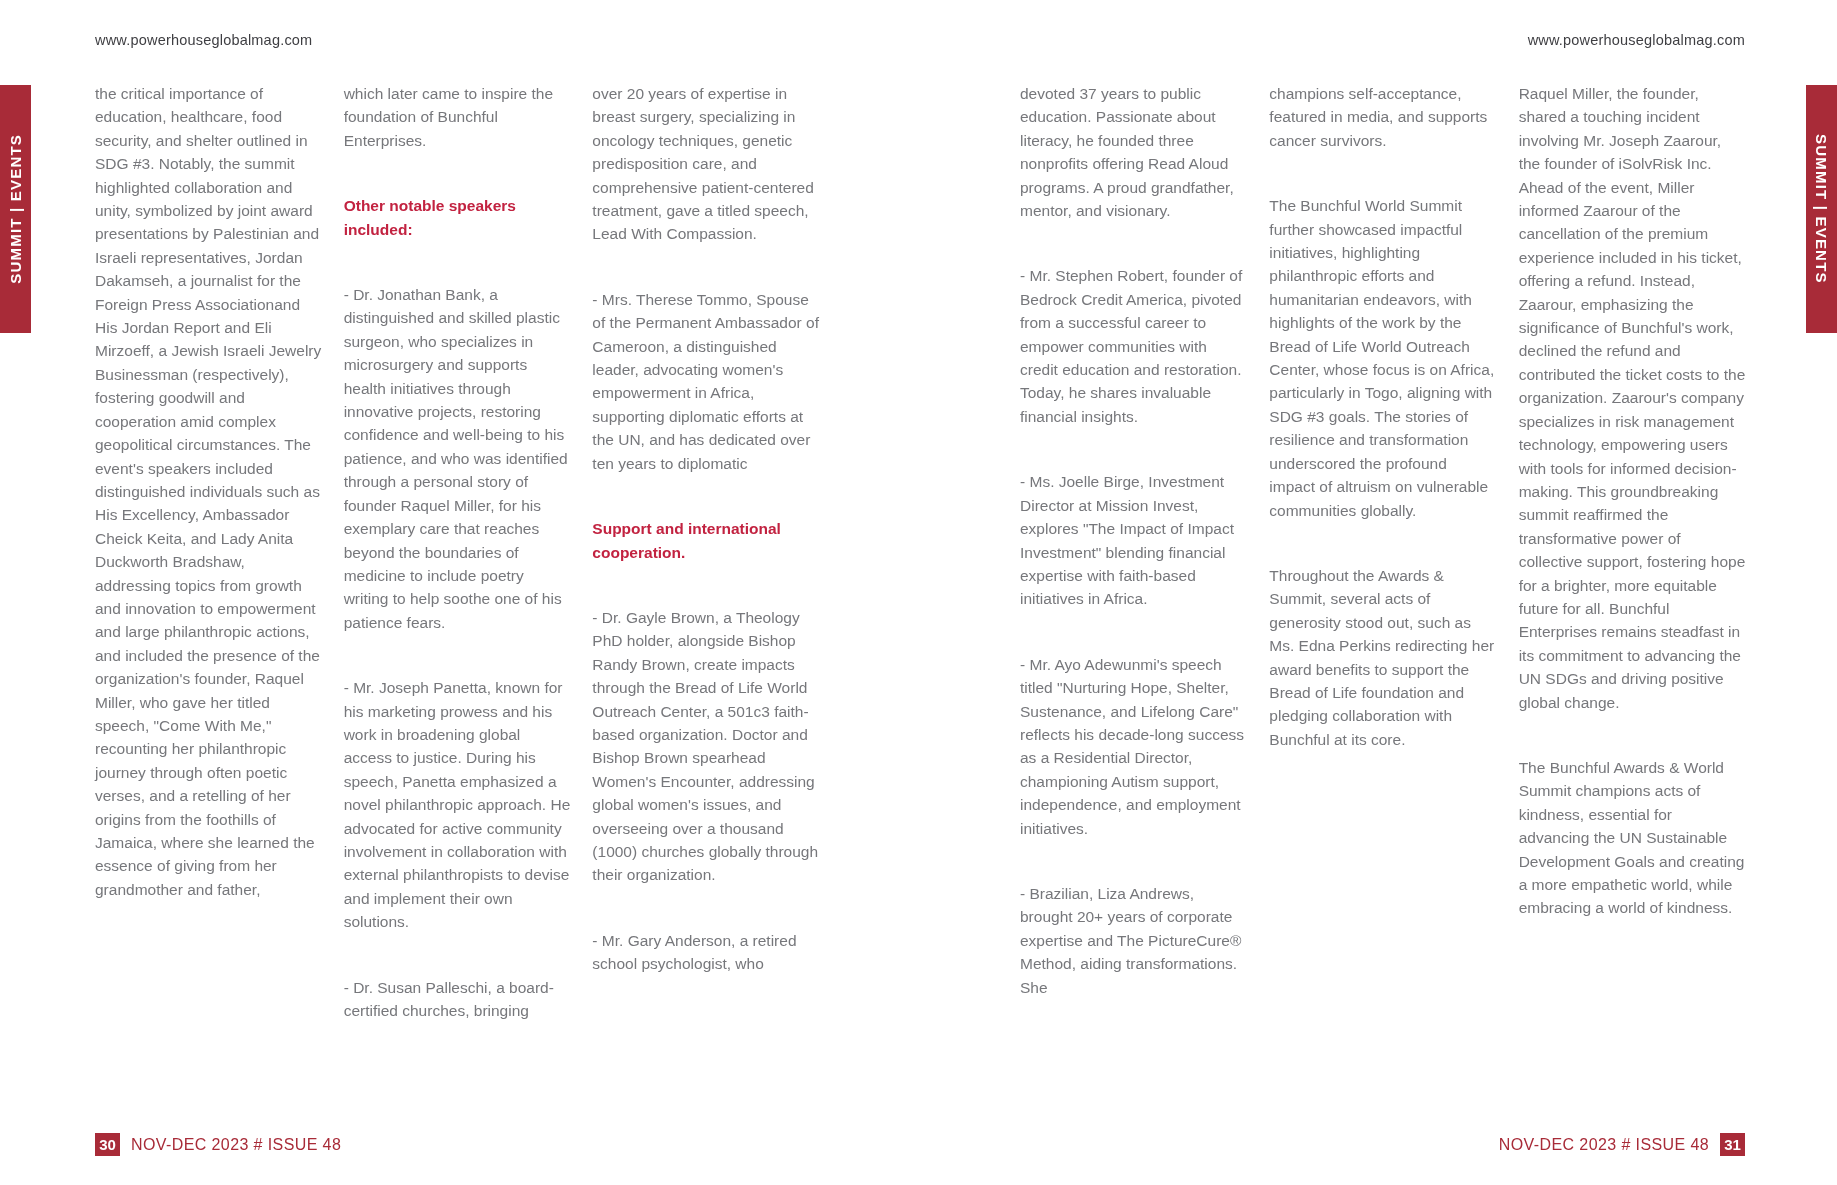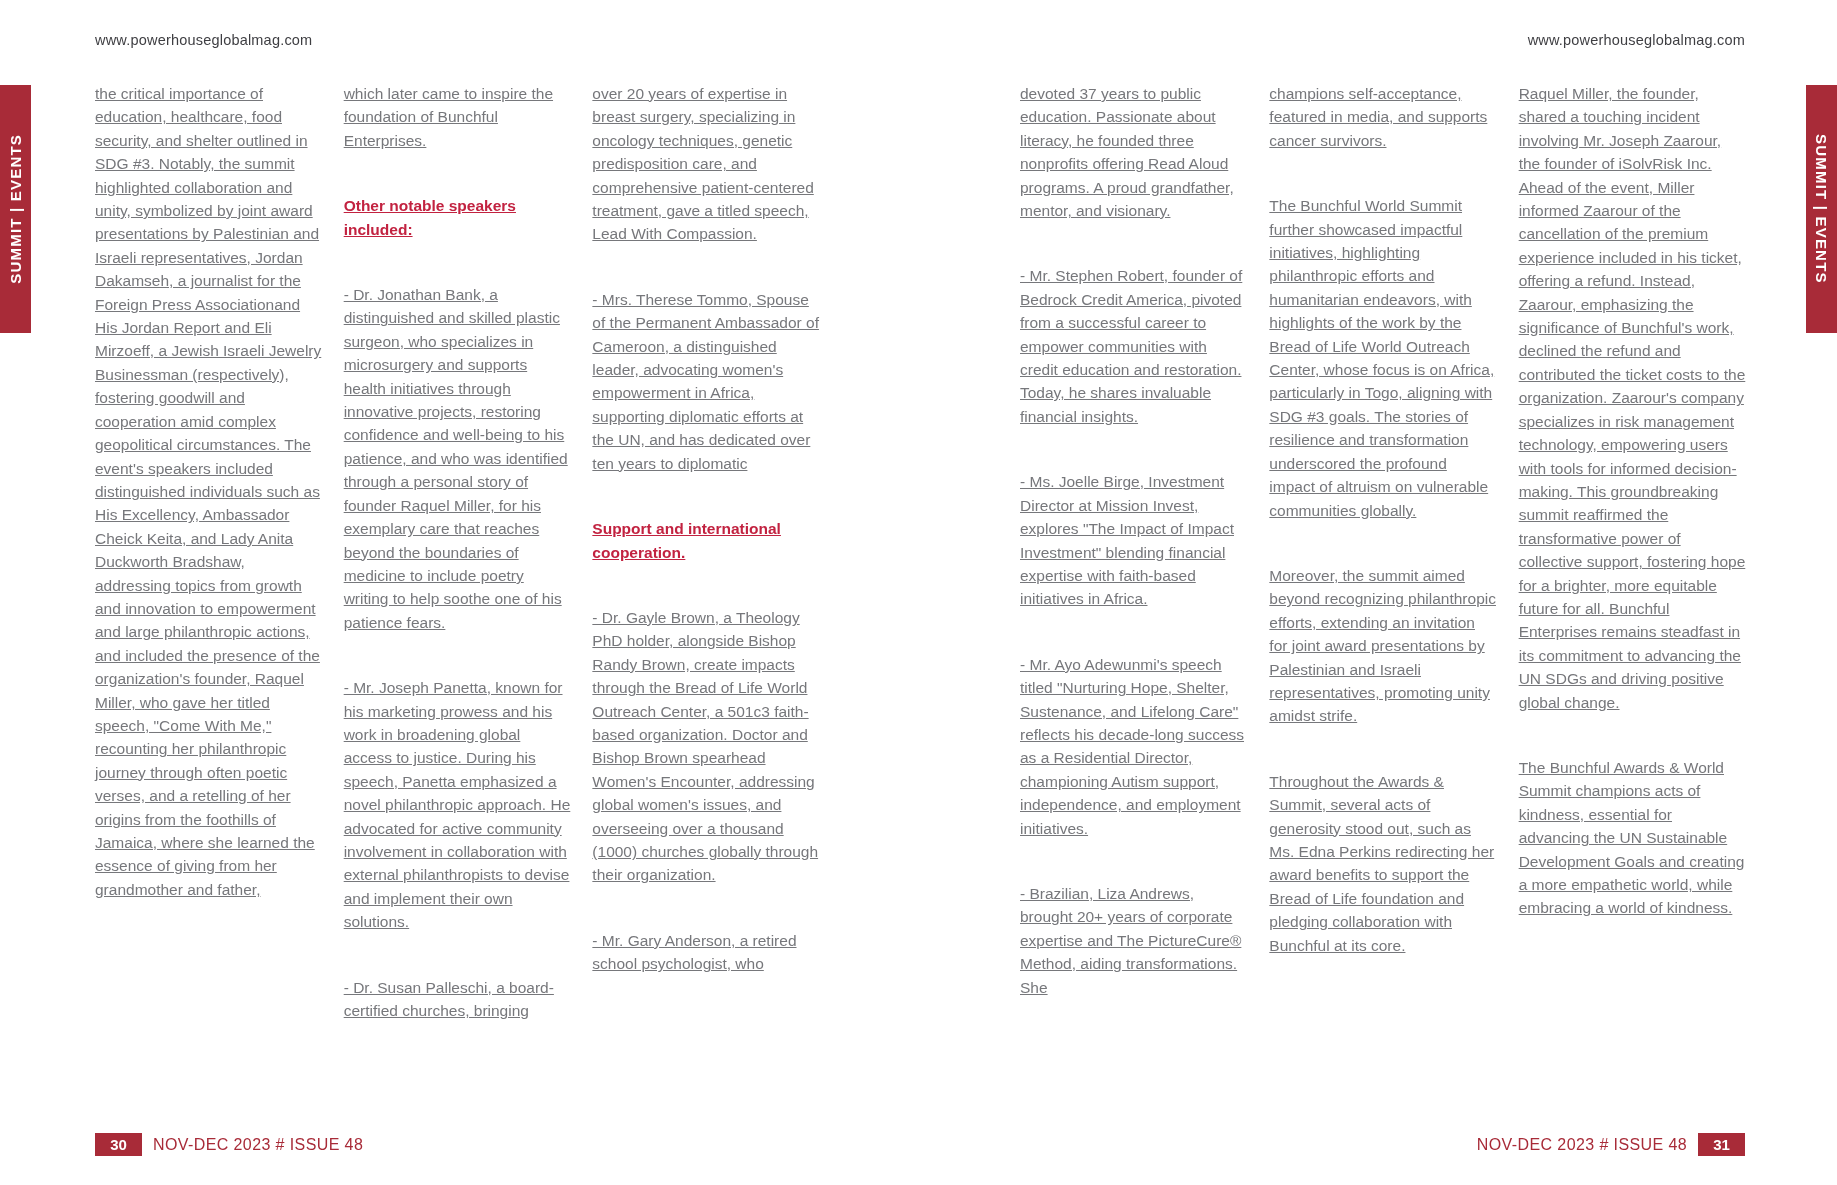--- a/index.html
+++ b/index.html
@@ -41,35 +41,34 @@
     position:absolute; top:82px;
     display:flex; gap:22px;
   }
   .columns.left-page{ left:95px;  width:724px; }
   .columns.right-page{ left:1020px; width:726px; }
   .col{ flex:1 1 0; min-width:0; }
 
   .col p{
     font-size:15.5px; line-height:23.4px; color:var(--body-gray);
     margin:0 0 42px 0;
-    text-decoration:underline;
   }
   .col p.heading{
     color:var(--accent); font-weight:bold;
   }
 
   .footer{
     position:absolute; top:1133px;
     display:flex; align-items:center; gap:11px;
   }
   .footer.left{ left:95px; }
   .footer.right{ right:92px; }
   .page-badge{
     display:inline-flex; align-items:center; justify-content:center;
-    width:47px; height:23px;
+    width:25px; height:23px;
     background:var(--accent-dark); color:#fff;
     font-weight:bold; font-size:15px;
   }
   .issue-label{
     color:var(--accent-dark); font-weight:normal; font-size:16px; letter-spacing:.4px;
     white-space:nowrap;
   }
 </style>
 </head>
 <body>
@@ -115,21 +114,20 @@
   <div class="col">
     <p>devoted 37 years to public education. Passionate about literacy, he founded three nonprofits offering Read Aloud programs. A proud grandfather, mentor, and visionary.</p>
     <p>- Mr. Stephen Robert, founder of Bedrock Credit America, pivoted from a successful career to empower communities with credit education and restoration. Today, he shares invaluable financial insights.</p>
     <p>- Ms. Joelle Birge, Investment Director at Mission Invest, explores "The Impact of Impact Investment" blending financial expertise with faith-based initiatives in Africa.</p>
     <p>- Mr. Ayo Adewunmi's speech titled "Nurturing Hope, Shelter, Sustenance, and Lifelong Care" reflects his decade-long success as a Residential Director, championing Autism support, independence, and employment initiatives.</p>
     <p>- Brazilian, Liza Andrews, brought 20+ years of corporate expertise and The PictureCure® Method, aiding transformations. She</p>
   </div>
   <div class="col">
     <p>champions self-acceptance, featured in media, and supports cancer survivors.</p>
     <p>The Bunchful World Summit further showcased impactful initiatives, highlighting philanthropic efforts and humanitarian endeavors, with highlights of the work by the Bread of Life World Outreach Center, whose focus is on Africa, particularly in Togo, aligning with SDG #3 goals. The stories of resilience and transformation underscored the profound impact of altruism on vulnerable communities globally.</p>
-    <p>Moreover, the summit aimed beyond recognizing philanthropic efforts, extending an invitation for joint award presentations by Palestinian and Israeli representatives, promoting unity amidst strife.</p>
     <p>Throughout the Awards &amp; Summit, several acts of generosity stood out, such as Ms. Edna Perkins redirecting her award benefits to support the Bread of Life foundation and pledging collaboration with Bunchful at its core.</p>
   </div>
   <div class="col">
     <p>Raquel Miller, the founder, shared a touching incident involving Mr. Joseph Zaarour, the founder of iSolvRisk Inc. Ahead of the event, Miller informed Zaarour of the cancellation of the premium experience included in his ticket, offering a refund. Instead, Zaarour, emphasizing the significance of Bunchful's work, declined the refund and contributed the ticket costs to the organization. Zaarour's company specializes in risk management technology, empowering users with tools for informed decision-making. This groundbreaking summit reaffirmed the transformative power of collective support, fostering hope for a brighter, more equitable future for all. Bunchful Enterprises remains steadfast in its commitment to advancing the UN SDGs and driving positive global change.</p>
     <p>The Bunchful Awards &amp; World Summit champions acts of kindness, essential for advancing the UN Sustainable Development Goals and creating a more empathetic world, while embracing a world of kindness.</p>
   </div>
 </div>
 
 <div class="footer right">
   <span class="issue-label">NOV-DEC 2023 # ISSUE 48</span>

